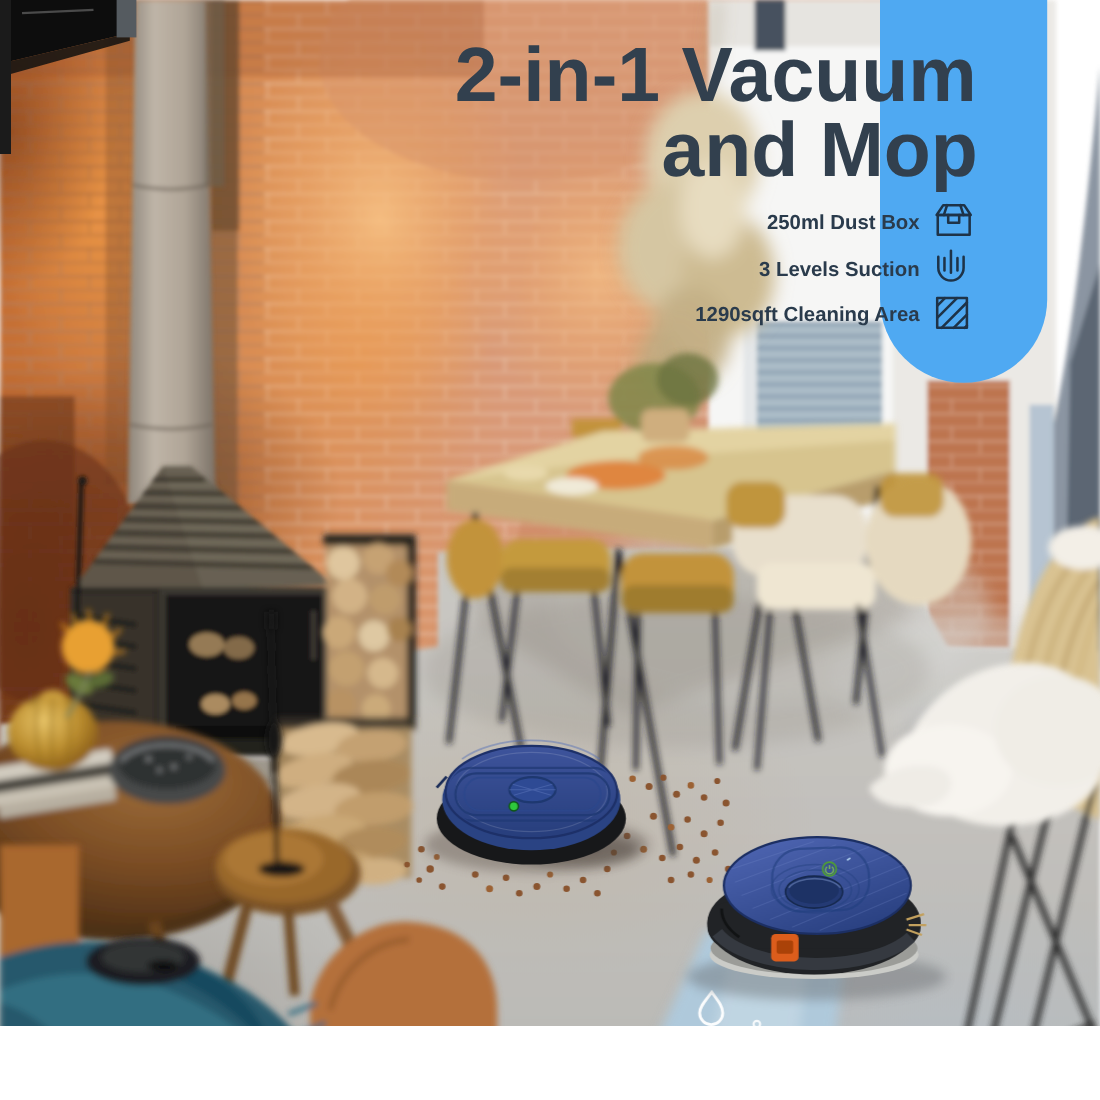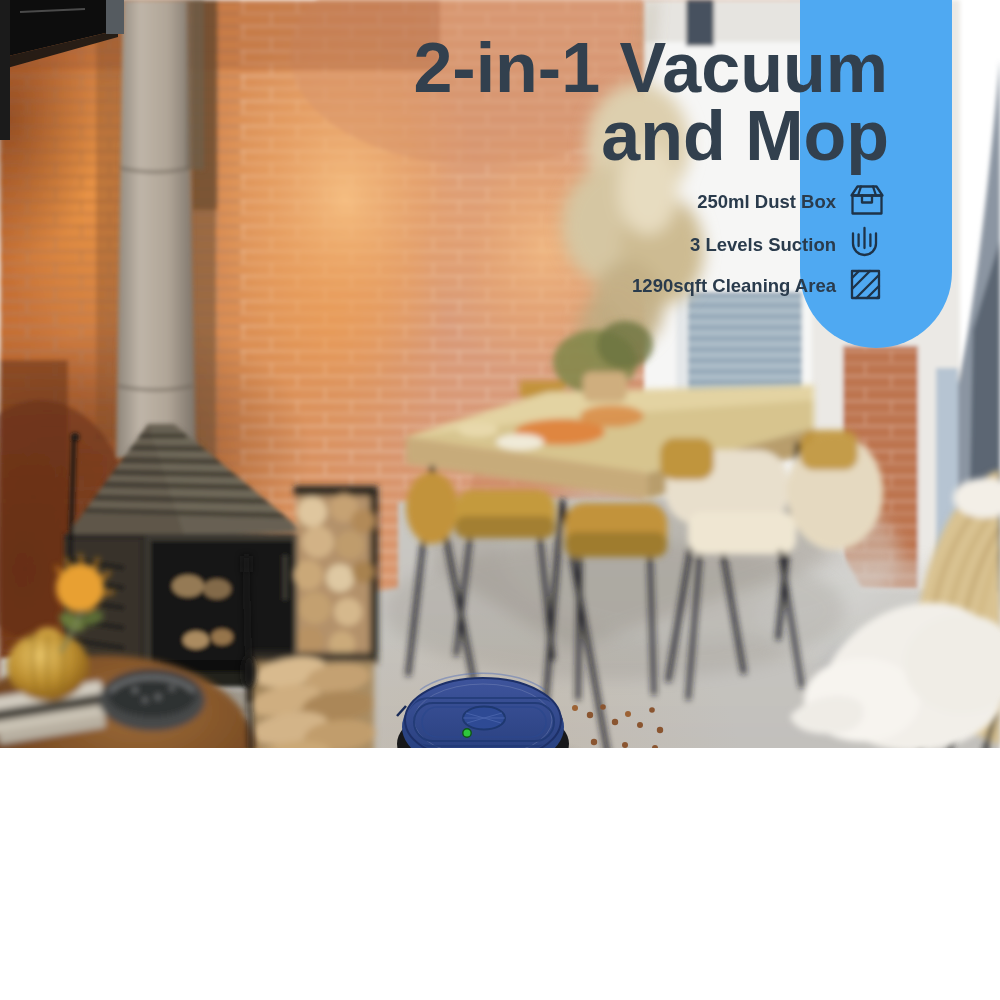--- a/index.html
+++ b/index.html
@@ -1,16 +1,16 @@
 <!DOCTYPE html>
 <html><head>
 <meta charset="utf-8">
 <style>
 html,body{margin:0;padding:0;background:#fff;}
-#stage{position:relative;width:1000px;height:748px;overflow:hidden;font-family:"Liberation Sans",sans-serif;}
+#stage{position:relative;width:1000px;height:932px;overflow:hidden;font-family:"Liberation Sans",sans-serif;}
 </style>
 </head>
 <body>
 <div id="stage">
 <svg width="1000" height="1000" viewBox="0 0 1000 1000">
 <defs>
 <linearGradient id="wallg" x1="0" y1="0" x2="1" y2="0">
  <stop offset="0" stop-color="#c56f34"></stop>
  <stop offset="0.28" stop-color="#d98d54"></stop>
  <stop offset="0.55" stop-color="#d99a78"></stop>

